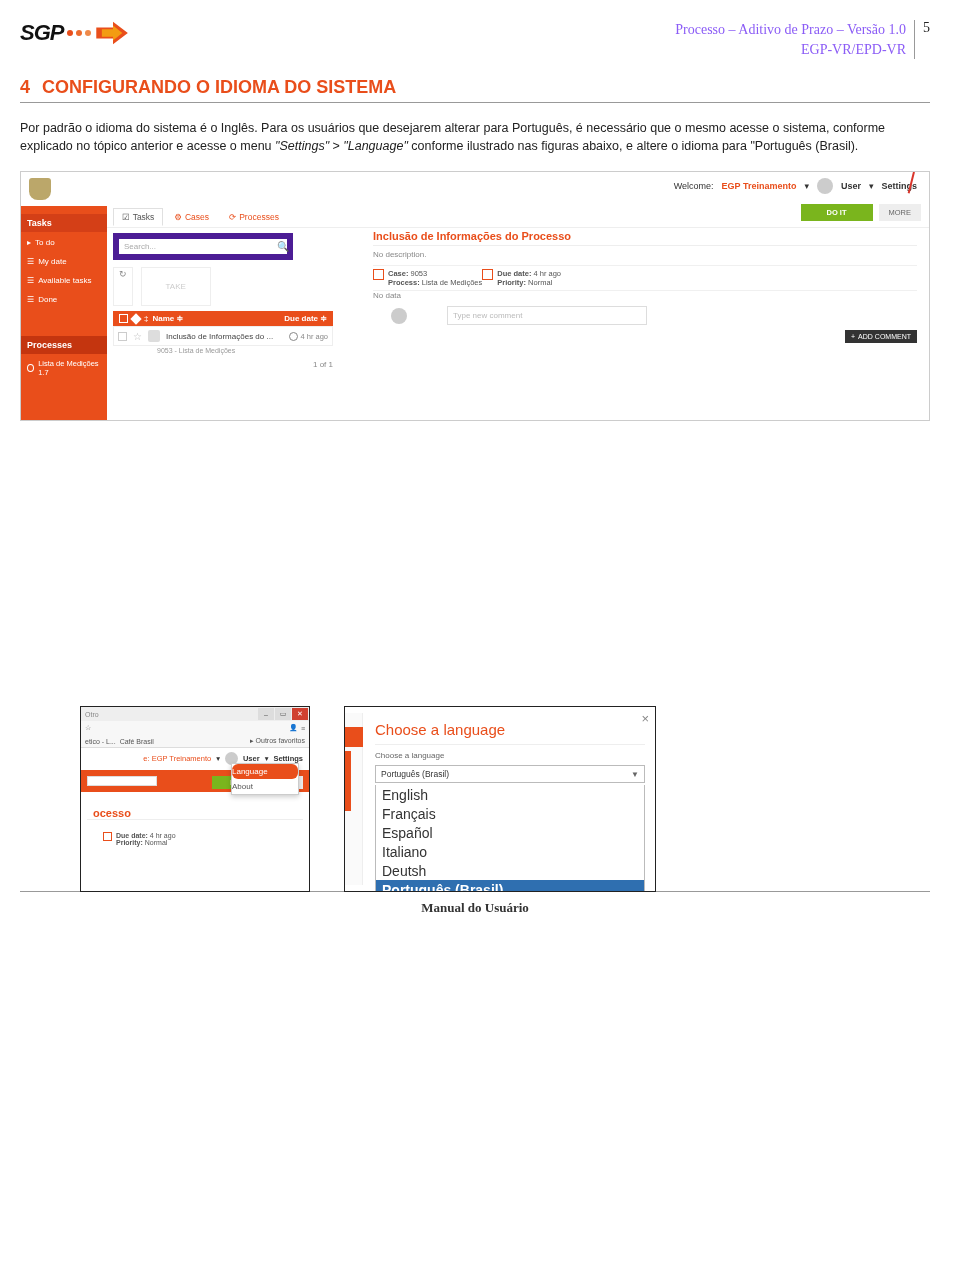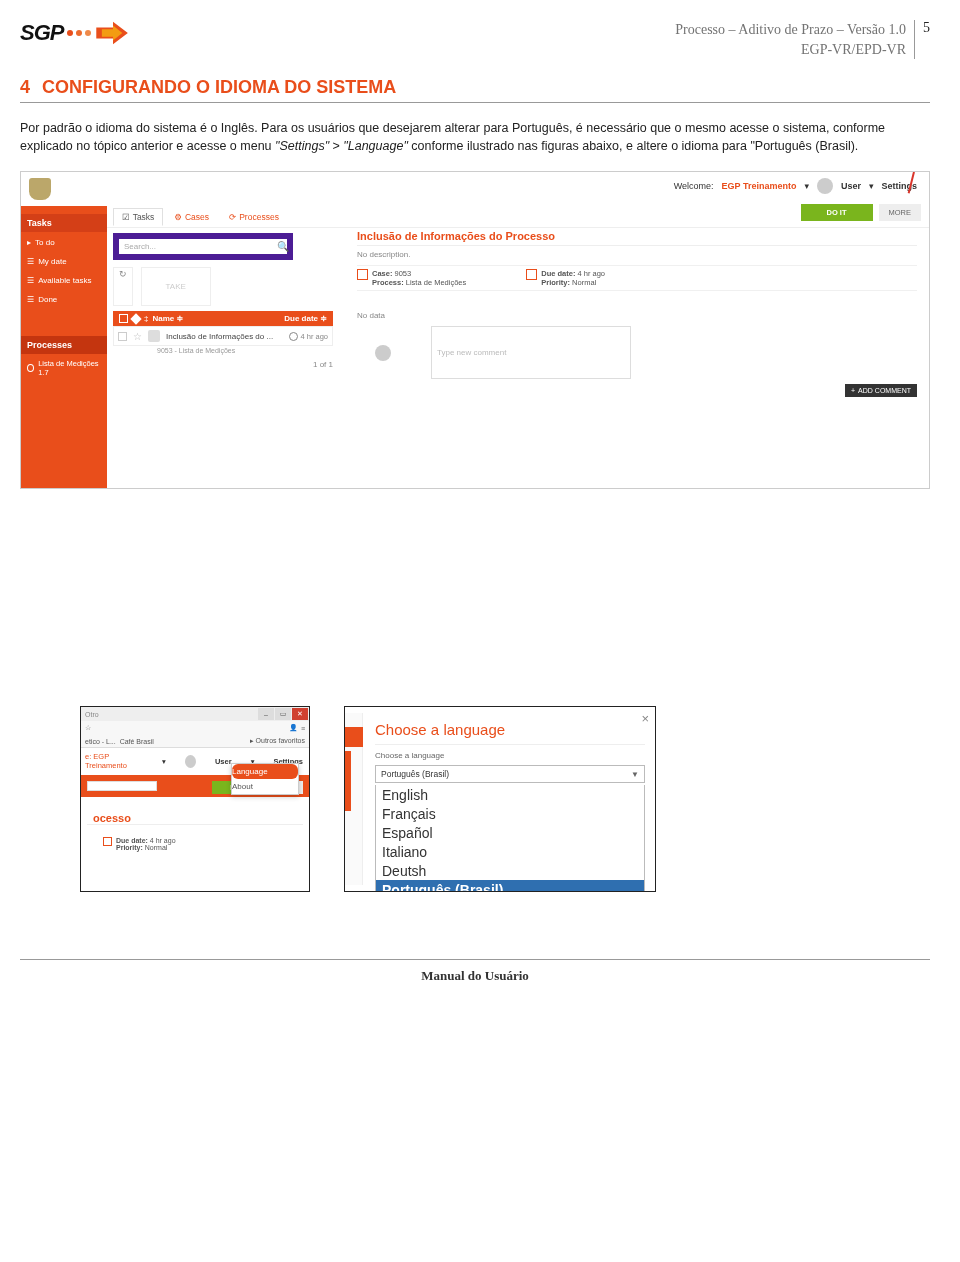--- a/index.html
+++ b/index.html
@@ -10,32 +10,32 @@
   .logo-text { font-weight: bold; font-size: 22px; font-style: italic; color: #111; letter-spacing: -1px; }
   .logo-dots-arrow { display: flex; align-items: center; }
   .dot { width: 6px; height: 6px; border-radius: 50%; margin-right: 3px; }
   .d1 { background: #e94e1b; }
   .d2 { background: #ec6b2e; }
   .d3 { background: #ef8a4a; }
   .arrow-svg { width: 38px; height: 26px; }
   .arrow-shape { fill: #e94e1b; }
 
   .header-right { display: flex; align-items: stretch; font-family: Verdana; }
-  .header-title-block { text-align: right; font-size: 14px; color: #737373; border-right: 1px solid #999; padding-right: 8px; line-height: 1.4; }
+  .header-title-block { text-align: right; font-size: 14px; color: #8b5cf6; border-right: 1px solid #999; padding-right: 8px; line-height: 1.4; }
   .page-num { font-size: 14px; color: #222; padding-left: 8px; display: flex; align-items: flex-start; }
 
   .section-head { display: flex; align-items: baseline; gap: 12px; color: #e94e1b; font-weight: bold; font-size: 18px; margin: 18px 0 4px 0; }
   .section-num { }
   .section-underline { border-bottom: 1px solid #999; margin-bottom: 16px; }
 
   .body-p { font-size: 12.5px; line-height: 1.45; color: #222; margin-bottom: 16px; }
   .ital { font-style: italic; }
 
   
-  .shot1 { border: 1px solid #ccc; height: 318px; position: relative; overflow: hidden; background: #fff; margin: 10px 0 30px 0; }
+  .shot1 { border: 1px solid #ccc; height: 250px; position: relative; overflow: hidden; background: #fff; margin: 10px 0 30px 0; }
   .s1-topbar { position: absolute; top: 6px; right: 12px; display: flex; align-items: center; gap: 8px; font-size: 9px; }
   .s1-avatar { width: 16px; height: 16px; border-radius: 50%; background: #ccc; display:inline-block; }
   .s1-settings { font-weight: bold; color:#333;}
   .s1-user { font-weight: bold; color:#333;}
   .red-line { position:absolute; top:0; right:14px; width:2px; height:22px; background:#d9352b; transform: rotate(14deg); transform-origin: top;}
   .s1-logo { position: absolute; top: 6px; left: 8px; width: 26px; height: 22px; }
   .crest { width:22px;height:22px; background:#bba76a; border-radius:3px 3px 40% 40%; }
 
   .s1-body { position:absolute; top:34px; left:0; right:0; bottom:0; display:flex; }
   .s1-sidebar { width: 86px; background: #e94e1b; color:#fff; font-size:8px; padding:8px 0; display:flex; flex-direction:column; gap:2px;}
@@ -65,40 +65,40 @@
   .tr-icon{width:12px;height:12px;background:#ddd;border-radius:2px;}
   .tr-name{flex:1;}
   .tr-due{display:flex;align-items:center;gap:2px;color:#888;font-size:7.5px;}
   .clock{width:9px;height:9px;border:1px solid #888;border-radius:50%;position:relative;}
   .tr-sub{padding:1px 6px 0 50px; font-size:7px;color:#999;width:220px;}
   .s1-pager{width:220px; margin:6px 6px; text-align:right; font-size:8px; color:#888;}
   .s1-actions{position:absolute;top:32px;right:8px;display:flex;gap:6px;}
   .btn-doit{background:#7ab51d;color:#fff;font-size:7.5px;font-weight:bold;padding:4px 26px;border:none;}
   .btn-more{background:#eee;color:#666;font-size:7.5px;padding:4px 10px;border:none;}
 
-  .s1-detail{position:absolute; top:58px; left:336px; right:12px; font-size:8px;}
+  .s1-detail{position:absolute; top:58px; left:352px; right:12px; font-size:8px;}
   .det-title{color:#e94e1b; font-weight:bold; font-size:11px; border-bottom:1px solid #eee; padding-bottom:3px; margin-bottom:4px;}
   .det-nodesc{color:#888; margin-bottom:6px;}
-  .det-inforow{display:flex;gap:60px; border-top:1px solid #f0f0f0; border-bottom:1px solid #f0f0f0; padding:3px 0; margin-bottom:20px;align-items:flex-end;}
+  .det-inforow{display:flex;border-top:1px solid #f0f0f0; border-bottom:1px solid #f0f0f0; padding:3px 0; margin-bottom:0;align-items:flex-end;}
   .det-block{font-size:7.5px;color:#555;display:flex;gap:4px;align-items:flex-start;}
   .det-icon{width:11px;height:11px;border:1px solid #e94e1b;}
   .det-label{font-weight:bold;}
   .det-comments{color:#e94e1b;font-weight:bold;font-size:10px;border-bottom:1px solid #eee;padding-bottom:2px;margin-bottom:4px;}
   .det-nodata{color:#888;margin-bottom:6px;}
-  .det-comment-input{border:1px solid #ddd;padding:21px 5px;color:#bbb;font-size:8px;margin-left:40px;margin-right:2px;width:200px;}
+  .det-comment-input{border:1px solid #ddd;padding:4px 5px;color:#bbb;font-size:8px;margin-left:40px;margin-right:2px;width:200px;}
   .btn-addc{background:#333;color:#fff;font-size:7px;padding:3px 6px;float:right;margin-top:5px;display:flex;align-items:center;gap:3px;}
 
   
   .shot2 { position:absolute; border:1.5px solid #222; width:230px; height:186px; background:#fff; overflow:hidden; top:706px; left:80px;}
   .s2-winbar{height:14px;background:#eee;display:flex;justify-content:flex-end;align-items:center;gap:1px;padding-right:1px;}
   .winbtn{width:16px;height:12px;background:#ddd;font-size:7px;display:flex;align-items:center;justify-content:center;color:#555;}
   .winbtn.close{background:#d04030;color:#fff;}
   .s2-urlrow{height:14px;display:flex;align-items:center;gap:3px;padding:0 4px;background:#f7f7f7;font-size:7px;color:#666;}
   .s2-favrow{height:13px;background:#f7f7f7;display:flex;align-items:center;justify-content:space-between;padding:0 4px;font-size:7px;color:#555;border-bottom:1px solid #ddd;}
-  .s2-top{display:flex;justify-content:flex-end;align-items:center;gap:19px;padding:4px 6px 3px 4px;font-size:7.5px;color:#333;}
+  .s2-top{display:flex;justify-content:flex-end;align-items:center;gap:5px;padding:4px 6px 3px 4px;font-size:7.5px;color:#333;}
   .s2-orange{background:#e94e1b;height:22px;margin-top:2px;}
   .s2-input-area{display:flex;justify-content:space-between;padding:0 6px;margin-top:-16px;}
   .s2-left-input{background:#fff;border:1px solid #ddd;height:10px;width:70px;}
   .s2-doit{background:#7ab51d;color:#fff;font-size:6.5px;font-weight:bold;padding:3px 18px;}
   .s2-more{background:#eee;color:#666;font-size:6.5px;padding:3px 7px;}
   .s2-ocesso{color:#e94e1b;font-weight:bold;font-size:11px;padding:8px 6px 0 6px;border-bottom:1px solid #eee;margin:10px 6px 0 6px;}
   .s2-detblock{margin:12px 0 0 22px;font-size:7px;color:#555;display:flex;gap:4px;}
   .s2-menu{position:absolute;top:56px;right:10px;background:#fff;border:1px solid #ccc;box-shadow:0 2px 5px rgba(0,0,0,.2);font-size:8px;min-width:68px;}
   .s2-menu-item{padding:3px 0;color:#555;border-radius:6px;}
   .s2-menu-item.hl{background:#e94e1b;color:#fff;}

